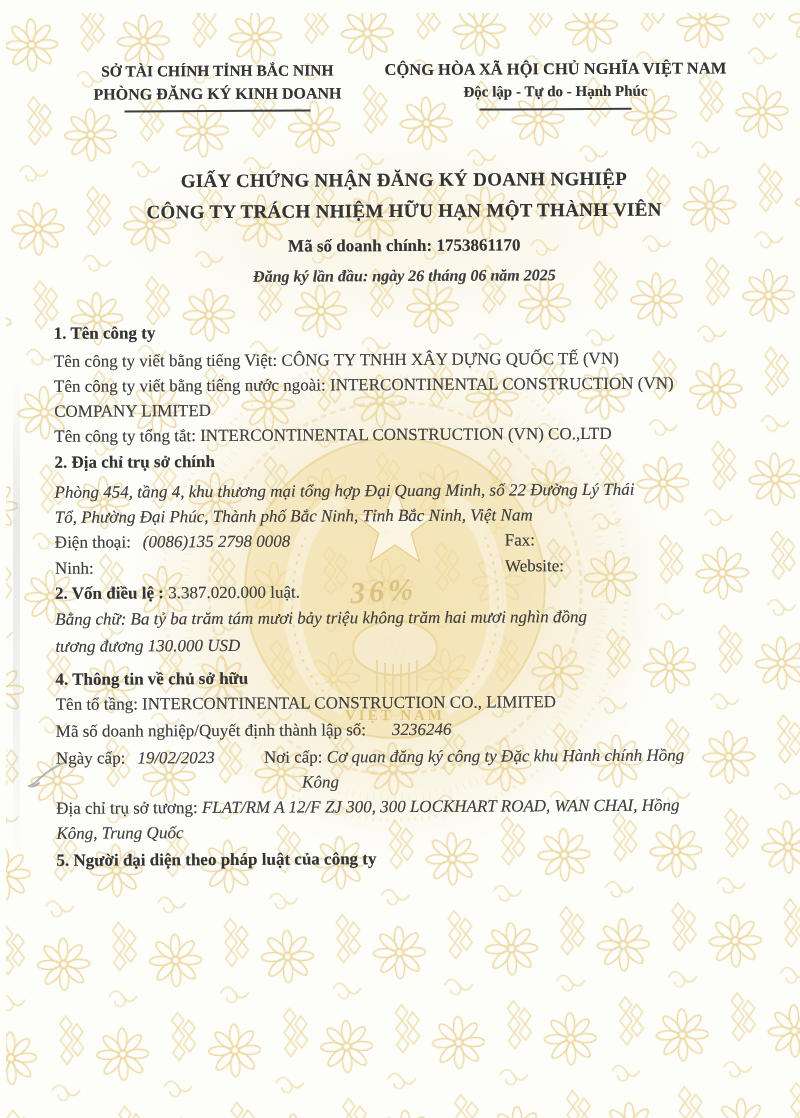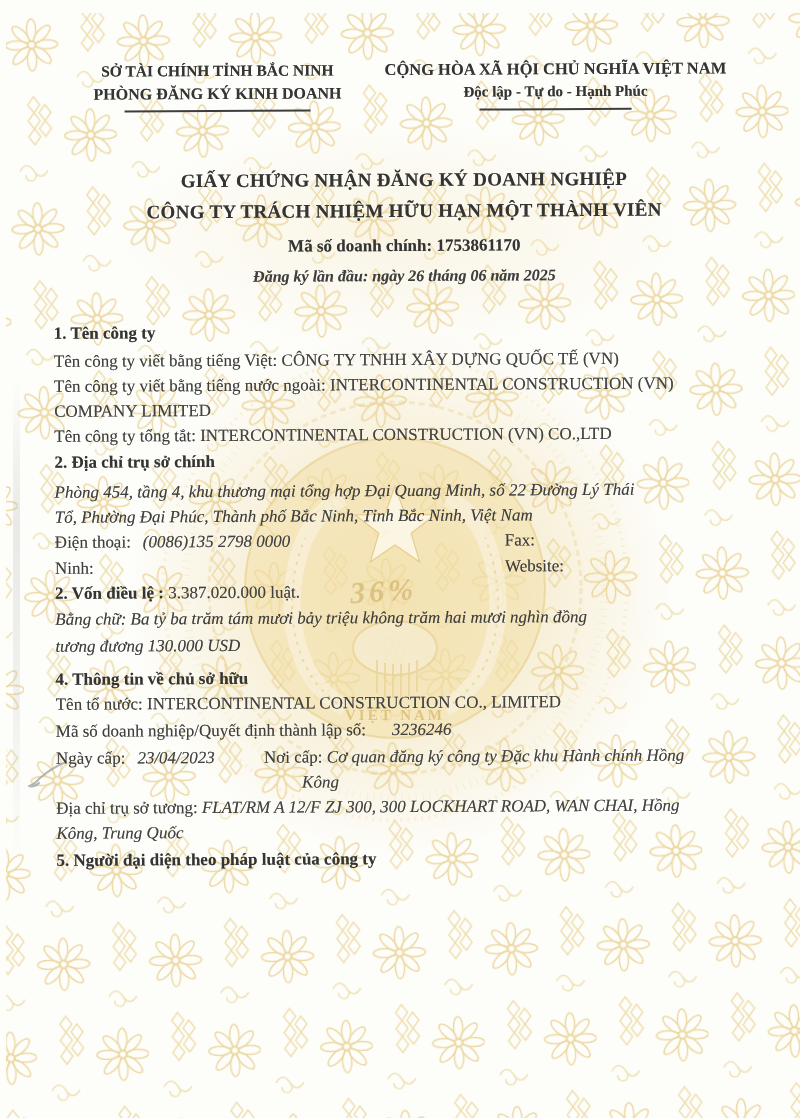--- a/index.html
+++ b/index.html
@@ -184,21 +184,21 @@
     </p>
     <p>
       <span>Tên công ty tổng tắt:</span>
       <span class="val">INTERCONTINENTAL CONSTRUCTION (VN) CO.,LTD</span>
     </p>
 
     <p class="sec-head mt1">2. Địa chỉ trụ sở chính</p>
     <p class="it addr-line mt5">Phòng 454, tầng 4, khu thương mại tổng hợp Đại Quang Minh, số 22 Đường Lý Thái Tổ, Phường Đại Phúc, Thành phố Bắc Ninh, Tỉnh Bắc Ninh, Việt Nam</p>
     <div class="row">
       <div class="cell-phone">
-        <span>Điện thoại:</span><span class="gap12"></span><span class="it val">(0086)135 2798 0000</span>
+        <span>Điện thoại:</span><span class="gap12"></span><span class="it val">(0086)135 2798 0008</span>
       </div>
       <div>
         <span>Fax:</span>
       </div>
     </div>
     <div class="row mt1">
       <div class="cell-phone">
         <span>Ninh:</span>
       </div>
       <div>
@@ -208,29 +208,29 @@
 
     <p>
       <span class="sec-head">2. Vốn điều lệ :</span>
       <span class="val">3.387.020.000 luật.</span>
     </p>
     <p class="it mt1">Bằng chữ: Ba tỷ ba trăm tám mươi bảy triệu không trăm hai mươi nghìn đồng</p>
     <p class="it mt2">tương đương 130.000 USD</p>
 
     <p class="sec-head mt8">4. Thông tin về chủ sở hữu</p>
     <p>
-      <span>Tên tổ nước:</span>
+      <span>Tên tổ tầng:</span>
       <span class="val">INTERCONTINENTAL CONSTRUCTION CO., LIMITED</span>
     </p>
     <p class="mt2">
       <span>Mã số doanh nghiệp/Quyết định thành lập số:</span><span class="gap26"></span><span class="it val">3236246</span>
     </p>
     <div class="row mt2">
       <div class="cell-date">
-        <span>Ngày cấp:</span><span class="gap12"></span><span class="it val">23/04/2023</span>
+        <span>Ngày cấp:</span><span class="gap12"></span><span class="it val">19/02/2023</span>
       </div>
       <div class="hang">
         <span>Nơi cấp:</span>
         <span class="it val">Cơ quan đăng ký công ty Đặc khu Hành chính Hồng Kông</span>
       </div>
     </div>
     <p class="hq-line">
       <span>Địa chỉ trụ sở tương:</span>
       <span class="it val">FLAT/RM A 12/F ZJ 300, 300 LOCKHART ROAD, WAN CHAI, Hồng Kông, Trung Quốc</span>
     </p>

